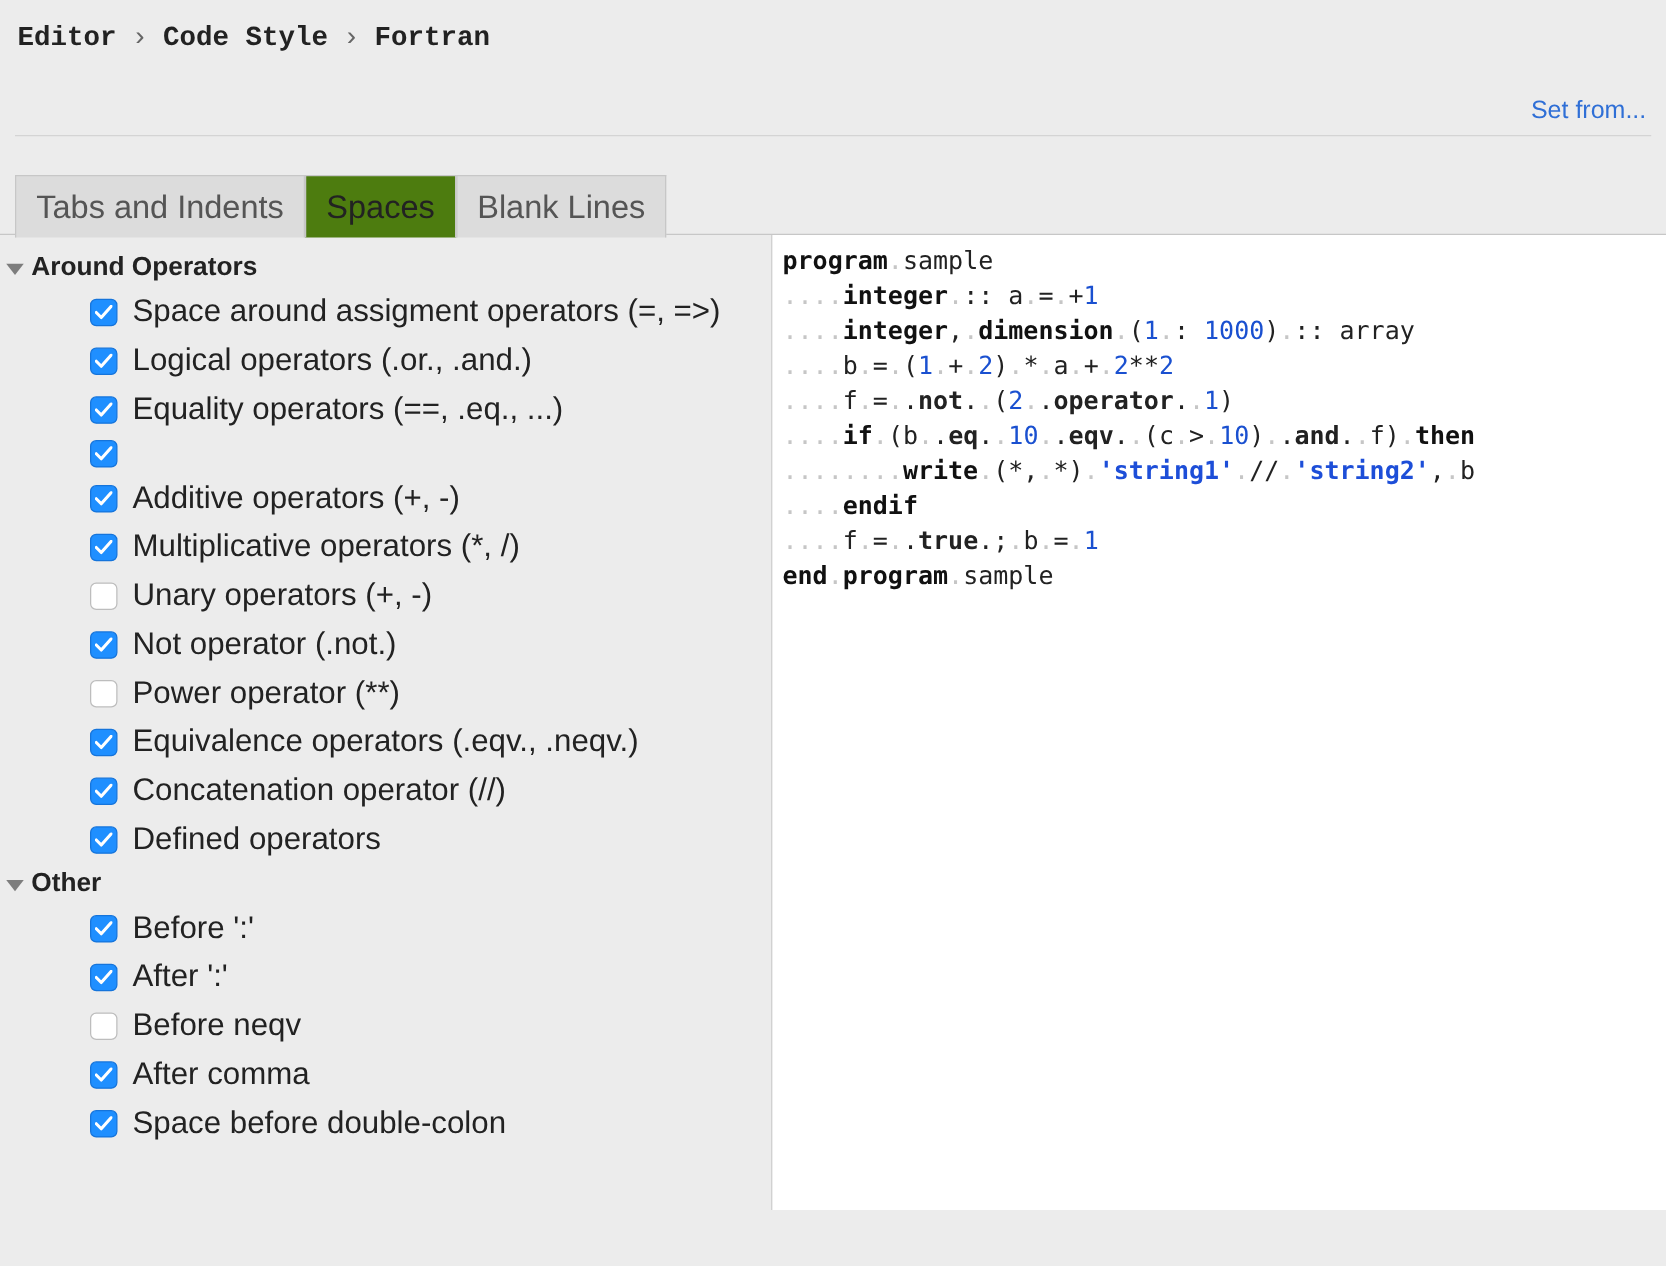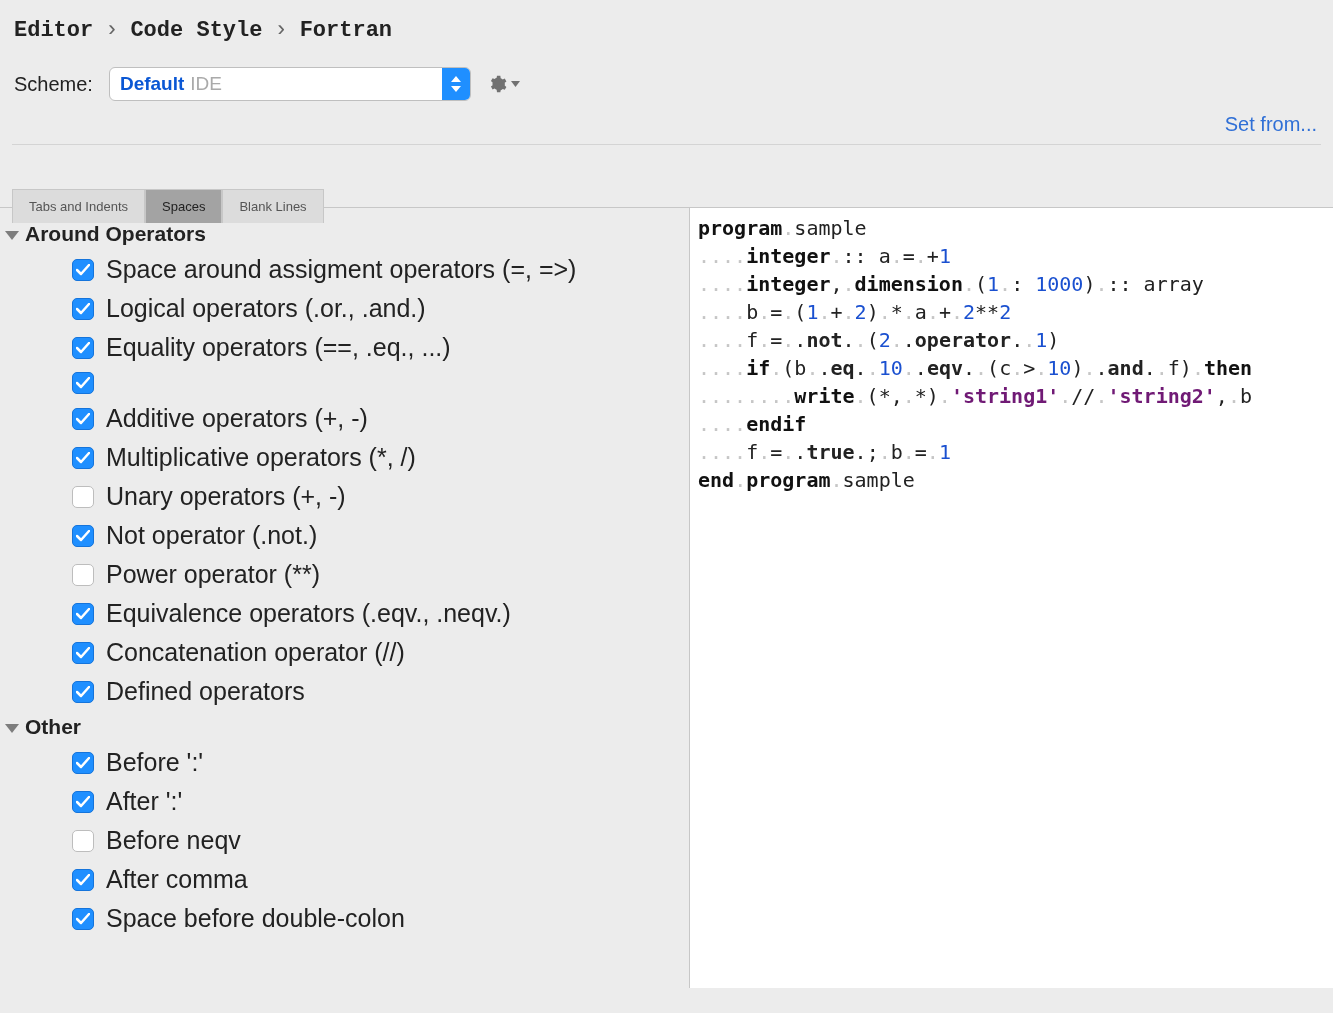--- a/index.html
+++ b/index.html
@@ -87,40 +87,40 @@
   margin: 0 12px 0 12px;
 }
 .tabs {
   display: flex;
   margin-top: 28px;
   padding-left: 12px;
   gap: 0;
 }
 .tab {
   padding: 9px 16px;
-  font-size: 13px;
+  font-size: 26px;
   color: #555;
   background: #dcdcdc;
   border: 1px solid #c7c7c7;
   border-bottom: none;
   position: relative;
-  top: 16px;
+  top: 3px;
 }
 .tab.active {
-  background: #a3a3a3;
+  background: #4d7c0f;
   color: #222;
   border-color: #c7c7c7;
 }
 .main {
   display: flex;
   border-top: 1px solid #c7c7c7;
   height: calc(100% - 232px);
 }
 .left {
-  width: 690px;
+  width: 618px;
   padding: 10px 6px 10px 4px;
   background: #ececec;
   overflow-y: auto;
   border-right: 1px solid #c7c7c7;
 }
 .section-header {
   display: flex;
   align-items: center;
   gap: 6px;
   font-weight: 700;
@@ -165,53 +165,33 @@
   padding: 6px 8px;
   font-family: "Menlo", "Consolas", monospace;
   font-size: 20px;
   line-height: 28px;
   white-space: pre;
   overflow: auto;
 }
 .code .kw { font-weight: 700; color: #111; margin-top: 24px; }
 .code .num { color: #1a50d0; }
 .code .bold { font-weight: 700; }
-.code .str { color: #701a75; font-weight: 700; }
+.code .str { color: #1d4ed8; font-weight: 700; }
 .code .ws { color: #c6c6c6; }
 </style>
 </head>
 <body>
 
 <div class="header-area">
   <div class="breadcrumb">
     <span>Editor</span>
     <span class="sep">›</span>
     <span>Code Style</span>
     <span class="sep">›</span>
     <span>Fortran</span>
-  </div>
-  <div class="scheme-row">
-    <span class="scheme-label">Scheme:</span>
-    <div class="scheme-select">
-      <span class="val">Default</span>
-      <span class="suffix">IDE</span>
-      <span class="stepper">
-        <svg width="12" height="16" viewBox="0 0 12 16">
-            <path d="M6 0 L11 6 H1 Z M6 16 L1 10 H11 Z" fill="#fff"></path>
-          </svg>
-      </span>
-    </div>
-    <span class="gear-btn">
-      <svg width="20" height="20" viewBox="0 0 24 24" fill="#717171">
-          <path d="M12 8a4 4 0 100 8 4 4 0 000-8zm9.4 4a7.5 7.5 0 00-.14-1.42l2.03-1.58-2-3.46-2.39.96a7.6 7.6 0 00-2.46-1.42L16 2h-4l-.44 2.58a7.6 7.6 0 00-2.46 1.42l-2.39-.96-2 3.46 2.03 1.58A7.5 7.5 0 006.6 12c0 .48.05.95.14 1.42l-2.03 1.58 2 3.46 2.39-.96c.73.62 1.56 1.1 2.46 1.42L12 22h4l.44-2.58c.9-.32 1.73-.8 2.46-1.42l2.39.96 2-3.46-2.03-1.58c.09-.47.14-.94.14-1.42z"></path>
-        </svg>
-      <svg width="9" height="6" viewBox="0 0 9 6">
-          <path d="M0 0h9L4.5 6z" fill="#717171"></path>
-        </svg>
-    </span>
   </div>
 </div>
 <div class="setfrom-row">
   <span class="setfrom-link">Set from...</span>
 </div>
 <hr class="hr">
 
 <div class="tabs" id="tabs-container">
     <div class="tab">Tabs and Indents</div>
     <div class="tab active">Spaces</div>

